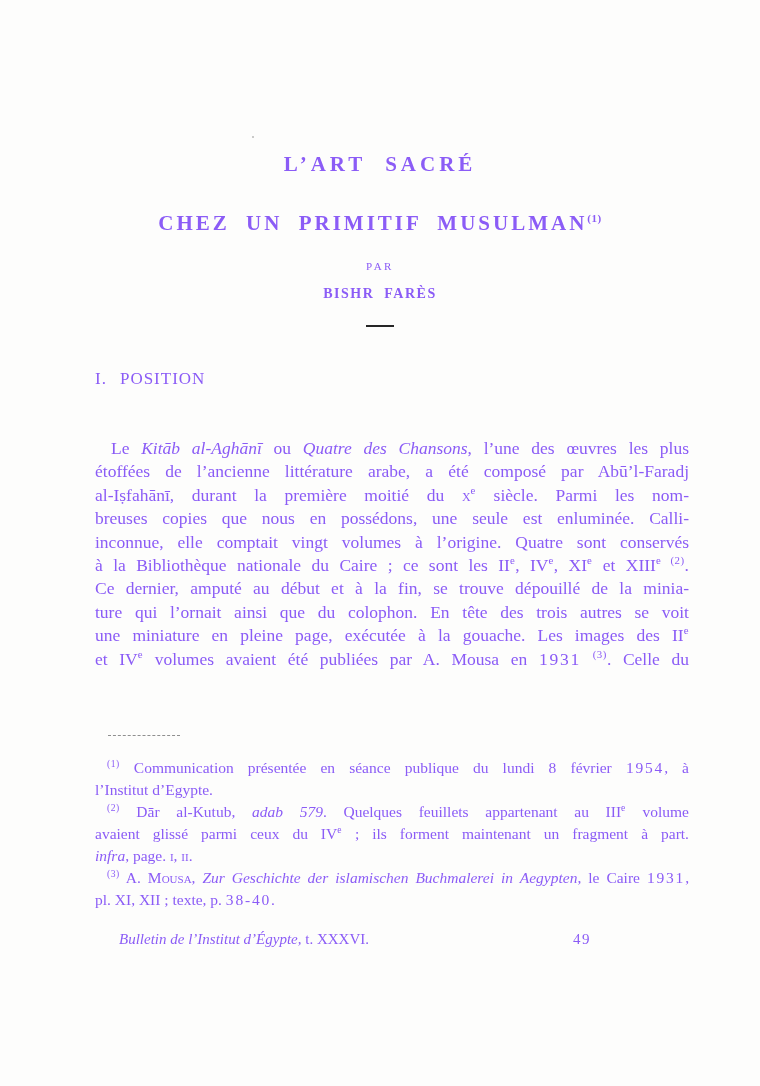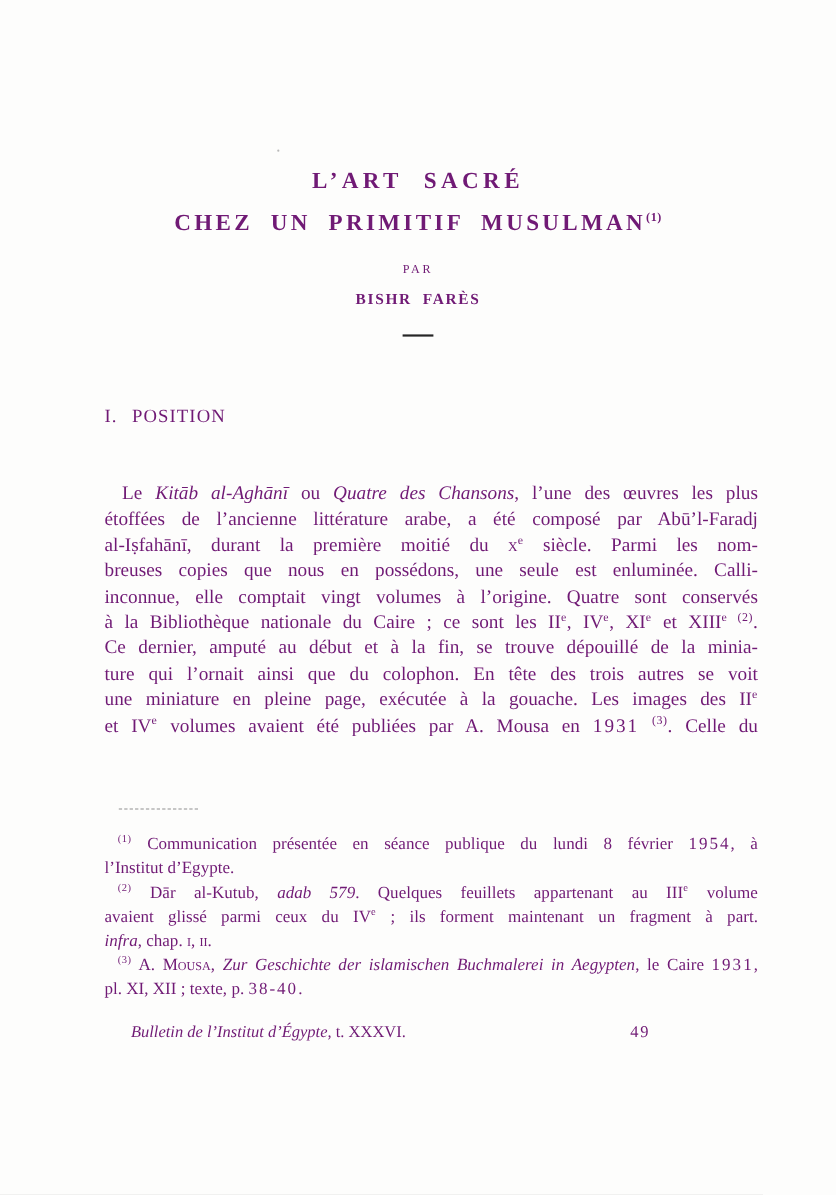--- a/index.html
+++ b/index.html
@@ -1,29 +1,29 @@
 <!DOCTYPE html>
 <html><head>
 <meta charset="utf-8">
 <style>
   html,body { margin:0; padding:0; background:#e8e8e8; }
   .page {
     position:relative;
     width:760px; height:1086px;
     margin:0 auto;
     background:#fdfdfc;
-    color:#701a75;
+    color:#8b5cf6;
     font-family:"Liberation Serif","DejaVu Serif",serif;
     overflow:hidden;
   }
   .speck { position:absolute; left:252px; top:136px; width:2px; height:2px; background:#b9b9b9; border-radius:50%; }
 
   .header { position:absolute; left:95px; top:152px; width:570px; text-align:center; }
   .title1 { font-size:21px; font-weight:bold; letter-spacing:4px; word-spacing:10px; white-space:nowrap; }
-  .title2 { margin-top:13px; font-size:21px; font-weight:bold; letter-spacing:3px; word-spacing:8px; white-space:nowrap; }
+  .title2 { margin-top:34px; font-size:21px; font-weight:bold; letter-spacing:3px; word-spacing:8px; white-space:nowrap; }
   .title-sup { font-size:11px; vertical-align:super; letter-spacing:0.5px; font-weight:bold; }
   .byline { margin-top:24px; font-size:11px; font-weight:normal; letter-spacing:2.5px; }
   .author { margin-top:14px; font-size:14px; font-weight:bold; letter-spacing:1.5px; word-spacing:5px; }
   .ornament { width:28px; border-top:2px solid #262626; margin:23px auto 0; }
 
   .section-heading { position:absolute; left:95px; top:369px; width:570px; font-size:17px; letter-spacing:1px; }
   .sec-num { margin-right:13px; }
 
   .body-block { position:absolute; left:95px; top:437px; width:594px; font-size:17.5px; line-height:23.4px; }
   .footnotes  { position:absolute; left:95px; top:757px; width:594px; font-size:15.5px; line-height:22px; }
@@ -75,21 +75,21 @@
       <div class="line just"><span>et IV</span><span class="s-sup">e</span><span> volumes avaient été publiées par A. Mousa en </span><span class="s-n">1931</span><span> </span><span class="s-sup">(3)</span><span>. Celle du</span></div>
     </div>
 
   <div class="footnote-sep"></div>
 
   <div class="footnotes">
       <div class="line just ind"><span class="s-sup">(1)</span><span> Communication présentée en séance publique du lundi 8 février </span><span class="s-n">1954</span><span>, à</span></div>
       <div class="line"><span>l’Institut d’Egypte.</span></div>
       <div class="line just ind"><span class="s-sup">(2)</span><span> Dār al-Kutub, </span><span class="s-i">adab 579</span><span>. Quelques feuillets appartenant au III</span><span class="s-sup">e</span><span> volume</span></div>
       <div class="line just"><span>avaient glissé parmi ceux du IV</span><span class="s-sup">e</span><span> ; ils forment maintenant un fragment à part.</span></div>
-      <div class="line"><span class="s-i">infra</span><span>, chap. </span><span class="s-sc">i, ii</span><span>.</span></div>
+      <div class="line"><span class="s-i">infra</span><span>, page. </span><span class="s-sc">i, ii</span><span>.</span></div>
       <div class="line just ind"><span class="s-sup">(3)</span><span> A. </span><span class="s-sc">Mousa</span><span>, </span><span class="s-i">Zur Geschichte der islamischen Buchmalerei in Aegypten</span><span>, le Caire </span><span class="s-n">1931</span><span>,</span></div>
       <div class="line"><span>pl. XI, XII ; texte, p. </span><span class="s-n">38-40</span><span>.</span></div>
     </div>
 
   <div class="footer">
     <div class="footer-journal">
         <div class="line"><span class="s-i">Bulletin de l’Institut d’Égypte,</span><span> t. XXXVI.</span></div>
       </div>
     <div class="page-num">49</div>
   </div>

